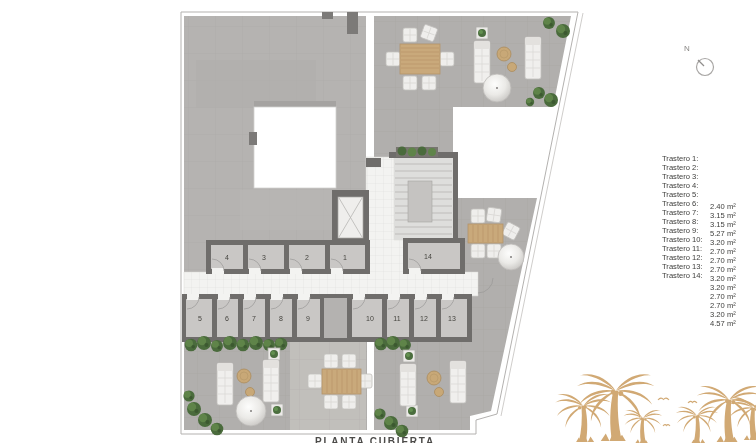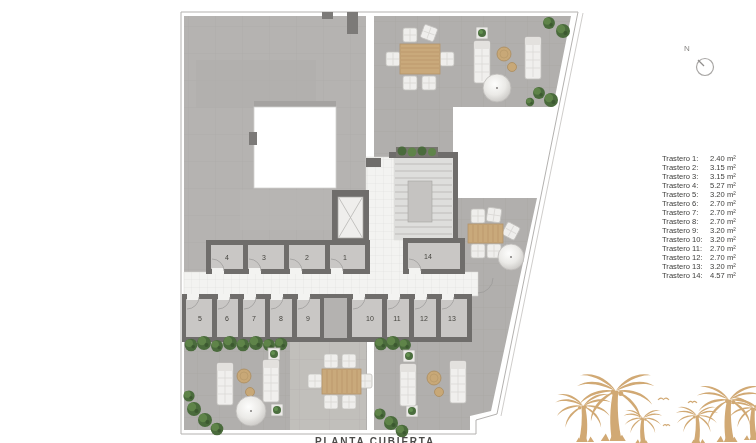--- a/index.html
+++ b/index.html
@@ -4,21 +4,21 @@
 <style>
   html,body{margin:0;padding:0;background:#fff;}
   .stage{position:relative;width:756px;height:443px;background:#ffffff;overflow:hidden;
          font-family:"Liberation Sans",sans-serif;}
   svg{position:absolute;left:0;top:0;}
   .room-label{position:absolute;transform:translate(-50%,-50%);font-size:7px;color:#45443f;
               letter-spacing:0;line-height:7px;}
   .legend{position:absolute;left:662px;top:154px;width:85px;}
   .legend-row{display:flex;font-size:7.6px;line-height:9px;height:9px;color:#3d3d3b;}
   .legend-label{width:48px;}
-  .legend-value{flex:1;}
+  .legend-value{flex:1;margin-top:48px;}
   .compass{position:absolute;left:680px;top:42px;width:44px;height:40px;}
   .compass-n{position:absolute;left:4px;top:2px;font-size:8px;color:#8a8886;}
   .plan-title{position:absolute;left:285px;top:436px;width:180px;text-align:center;
               font-size:10px;font-weight:bold;letter-spacing:1.8px;color:#4c4b49;}
 </style>
 </head>
 <body>
 
 <div class="stage">
 

